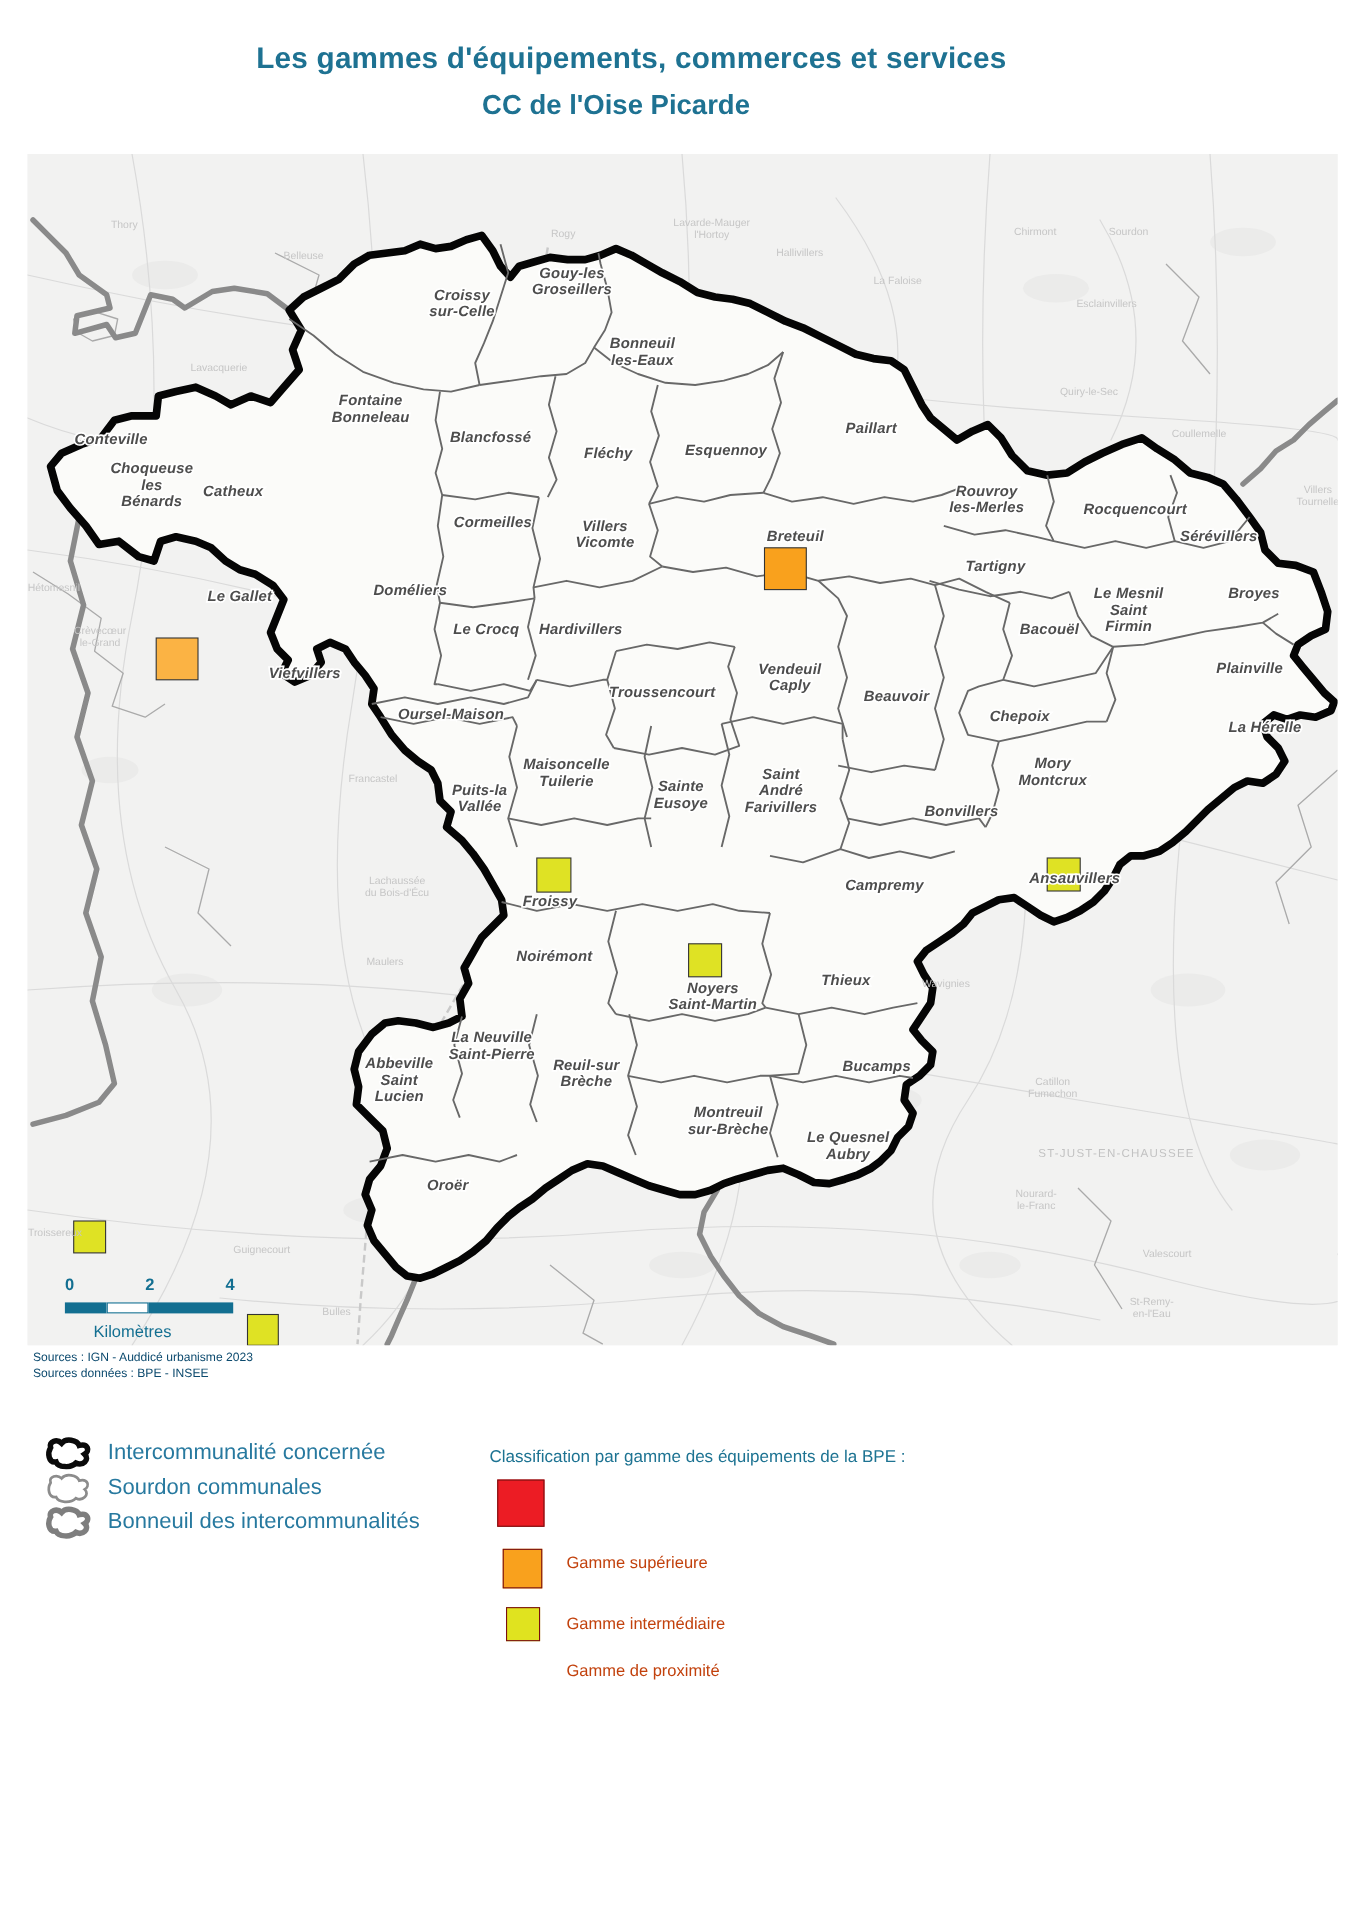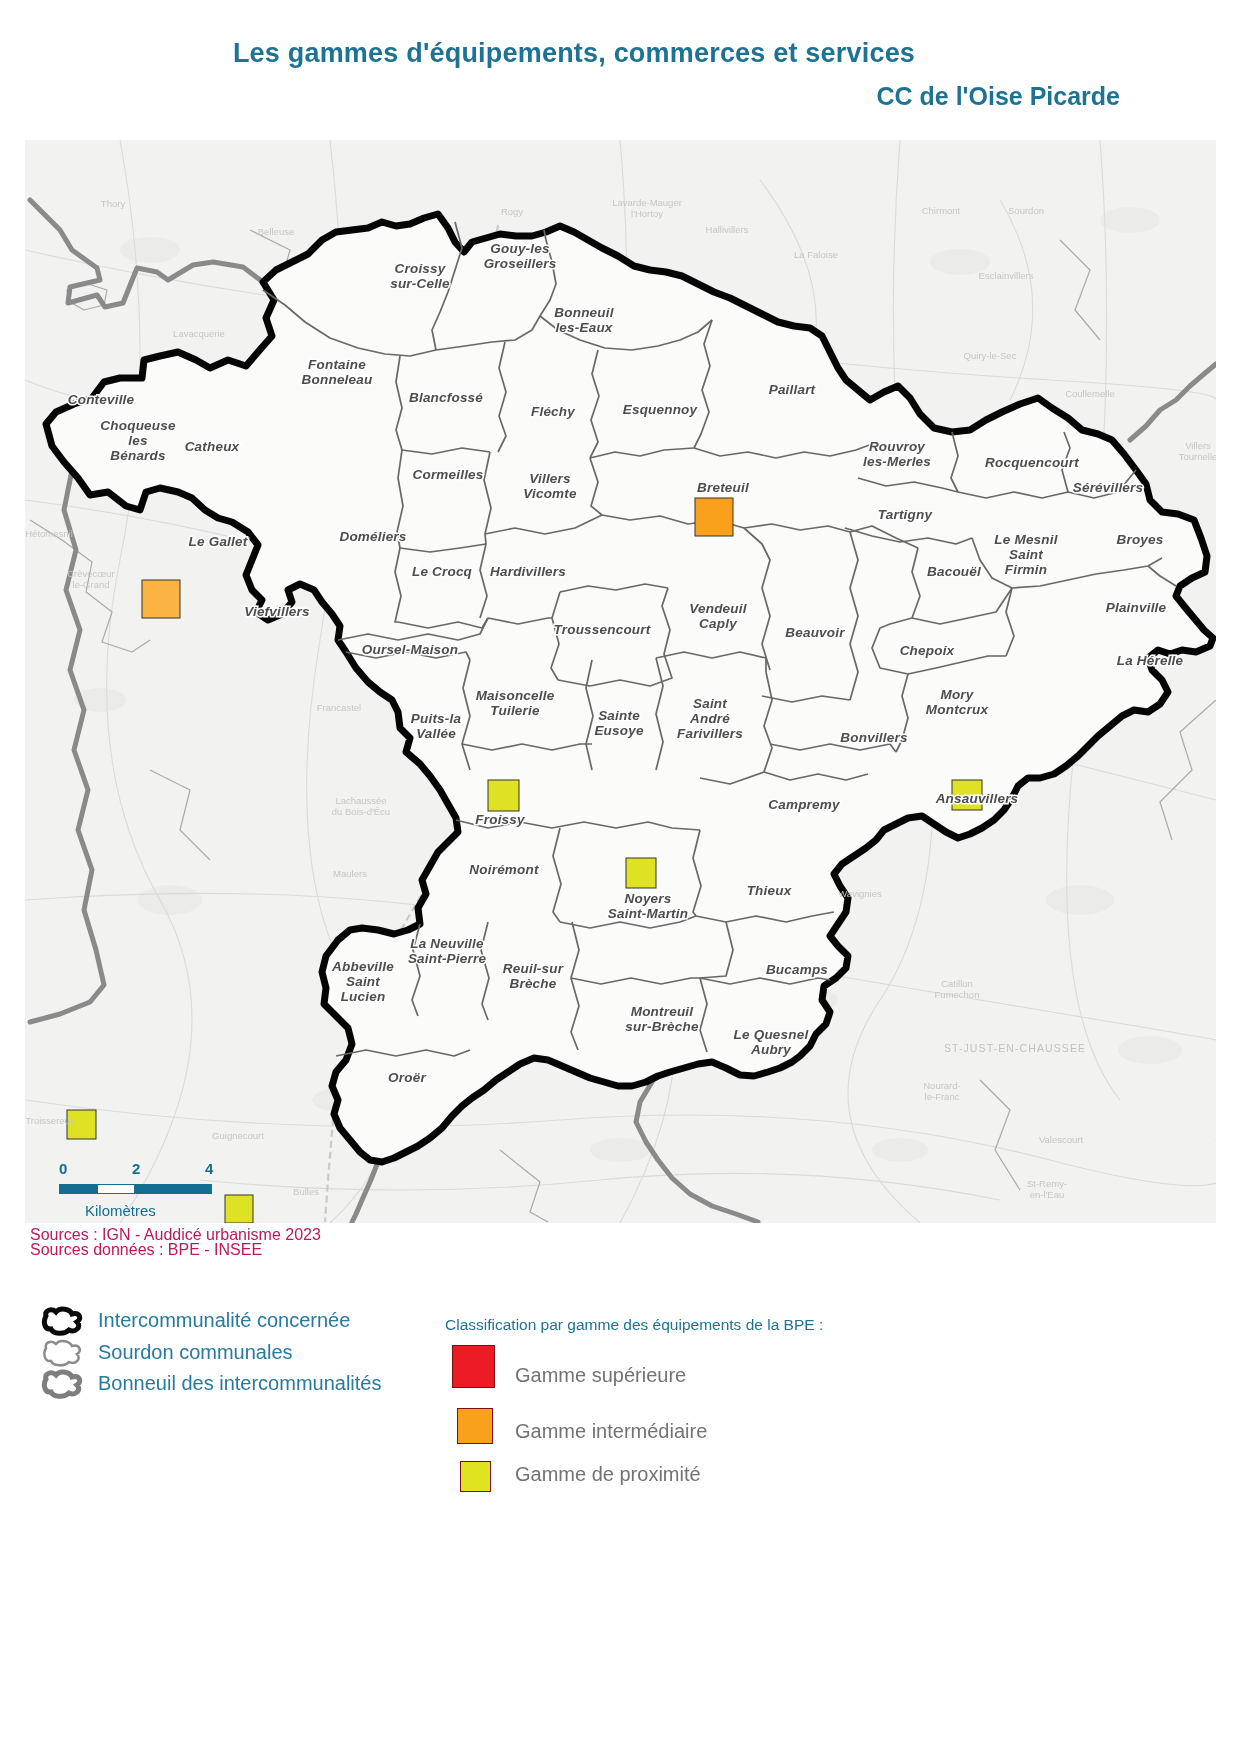--- a/index.html
+++ b/index.html
@@ -1,42 +1,42 @@
 <!DOCTYPE html>
 <html><head>
 <meta charset="utf-8">
 <style>
   html,body{margin:0;padding:0;background:#ffffff;}
   body{width:1241px;height:1755px;position:relative;font-family:"Liberation Sans",sans-serif;overflow:hidden;}
   .abs{position:absolute;}
   
   #title{left:0;top:38px;width:1120px;text-align:center;color:#1e7292;}
   #title .t1{font-size:27px;font-weight:bold;letter-spacing:.2px;padding-left:28px;}
-  #title .t2{font-size:25px;font-weight:bold;margin-top:13px;text-align:right;}
+  #title .t2{font-size:25px;font-weight:bold;margin-top:13px;}
   
   #map-wrap{left:25px;top:140px;width:1191px;height:1083px;background:#f2f2f1;}
   svg{display:block;}
   .commune-label{font-family:"Liberation Sans",sans-serif;font-size:13.5px;font-weight:bold;font-style:italic;fill:#4d4d4d;stroke:#ffffff;stroke-width:3px;paint-order:stroke;text-anchor:middle;letter-spacing:.2px;}
   .faint-label{font-family:"Liberation Sans",sans-serif;font-size:9.5px;fill:#c6c6c6;text-anchor:middle;stroke:none;}
   .faint-caps{font-size:10.5px;letter-spacing:1.1px;fill:#c2c2c2;}
   
   #scalebar{left:55px;top:1160px;width:180px;height:62px;color:#136f91;}
   #scalebar .tick{position:absolute;top:0;font-size:15px;font-weight:bold;}
   #sb-bar{position:absolute;top:24px;left:4px;height:10px;width:153px;}
   #sb-bar div{position:absolute;top:0;height:10px;box-sizing:border-box;}
   #sb-unit{position:absolute;top:42px;left:30px;font-size:15px;font-weight:normal;}
   
-  #sources{left:30px;top:1227px;color:#be185d;font-size:16px;line-height:15px;}
+  #sources{left:30px;top:1227px;color:#0c4a6e;font-size:11px;line-height:15px;}
   
   .leg-row{position:absolute;height:30px;}
   .leg-row .blob{position:absolute;left:0;top:0;}
   .leg-row .lab{position:absolute;left:58px;top:3px;font-size:20px;color:#27799f;white-space:nowrap;}
   #leg-heading{left:445px;top:1316px;font-size:15.5px;font-weight:normal;color:#1d7392;}
   .gamme-sq{position:absolute;border:1px solid #7a1010;box-sizing:border-box;}
-  .gamme-lab{position:absolute;font-size:20px;color:#737373;white-space:nowrap;}
+  .gamme-lab{position:absolute;font-size:15px;color:#c2410c;white-space:nowrap;margin-top:48px;}
 </style>
 </head>
 <body>
 
 <div id="title" class="abs">
   <div class="t1">Les gammes d'équipements, commerces et services</div>
   <div class="t2">CC de l'Oise Picarde</div>
 </div>
 
 <div id="map-wrap" class="abs">

